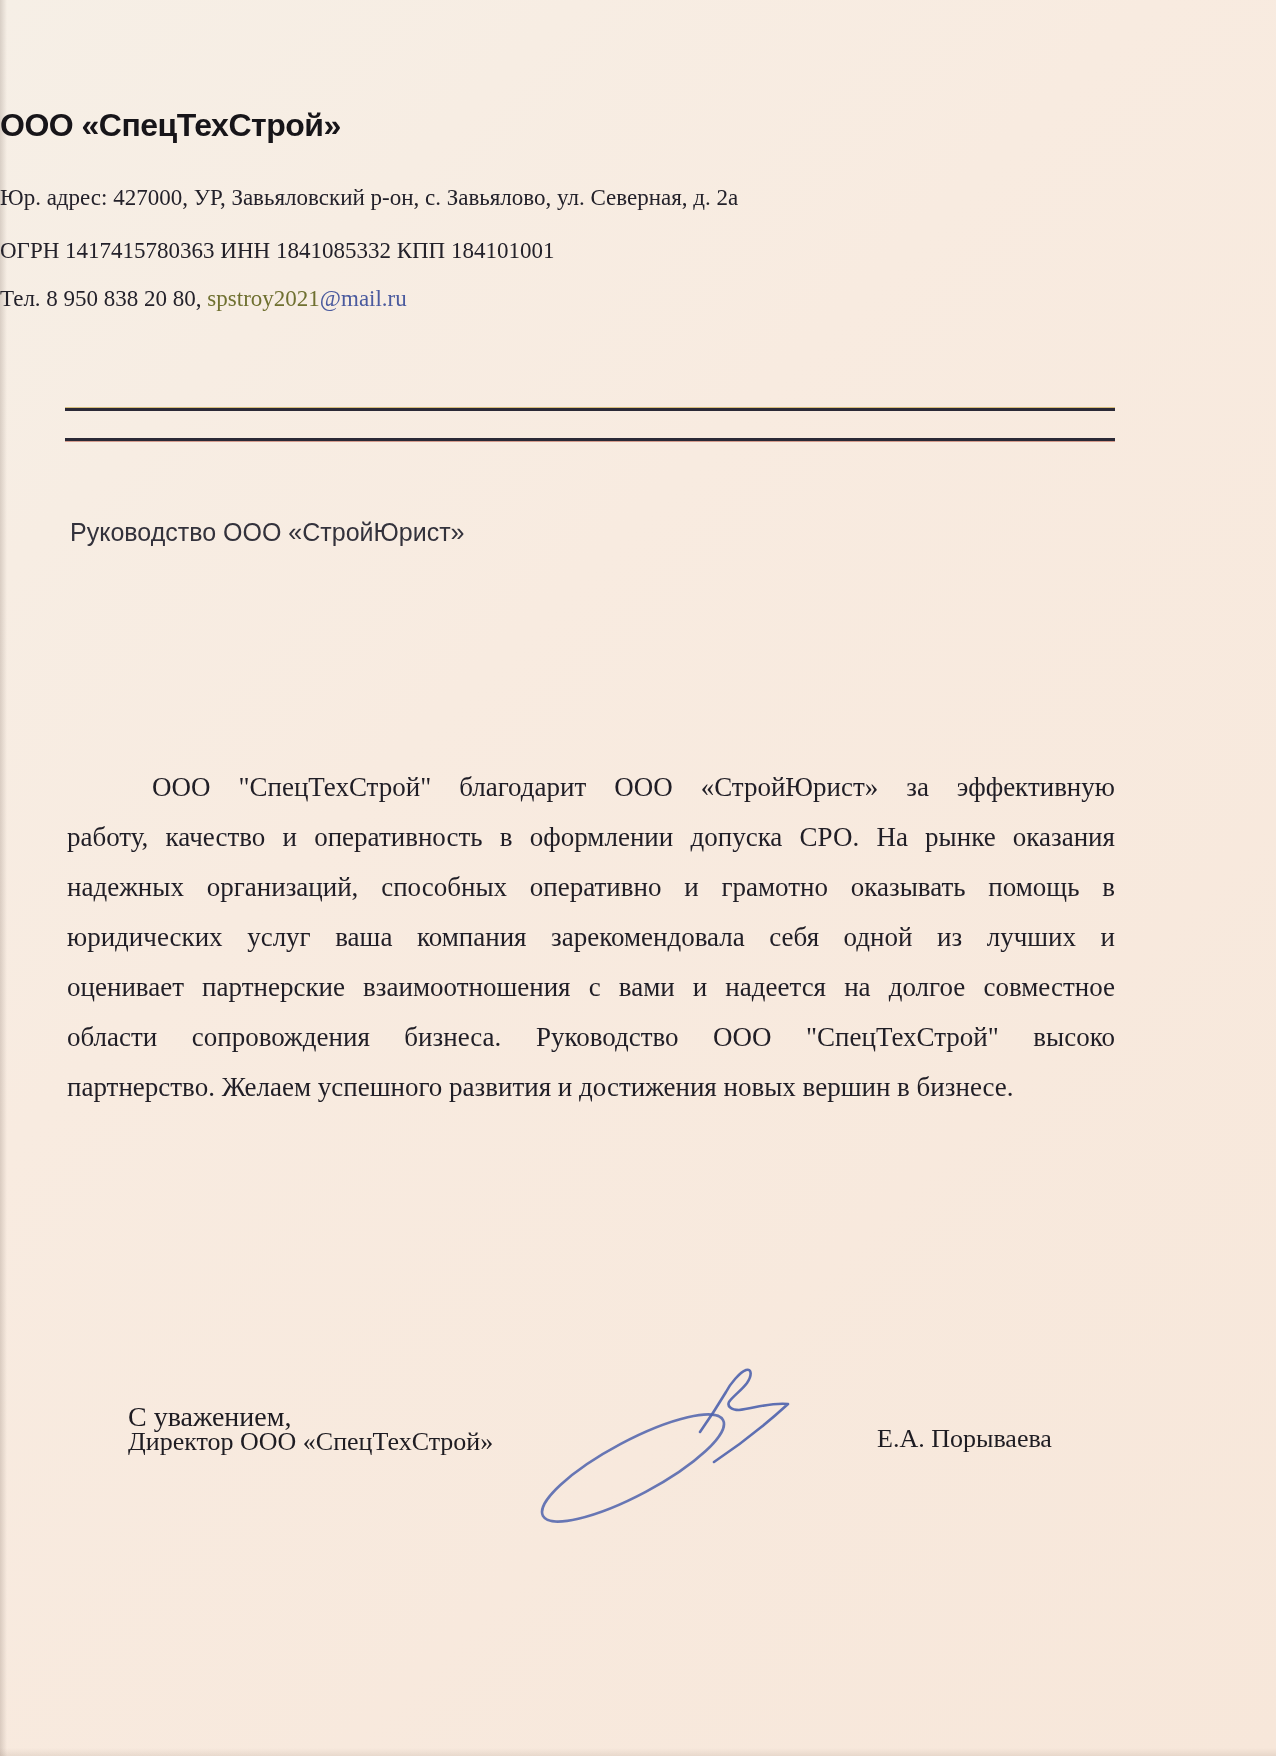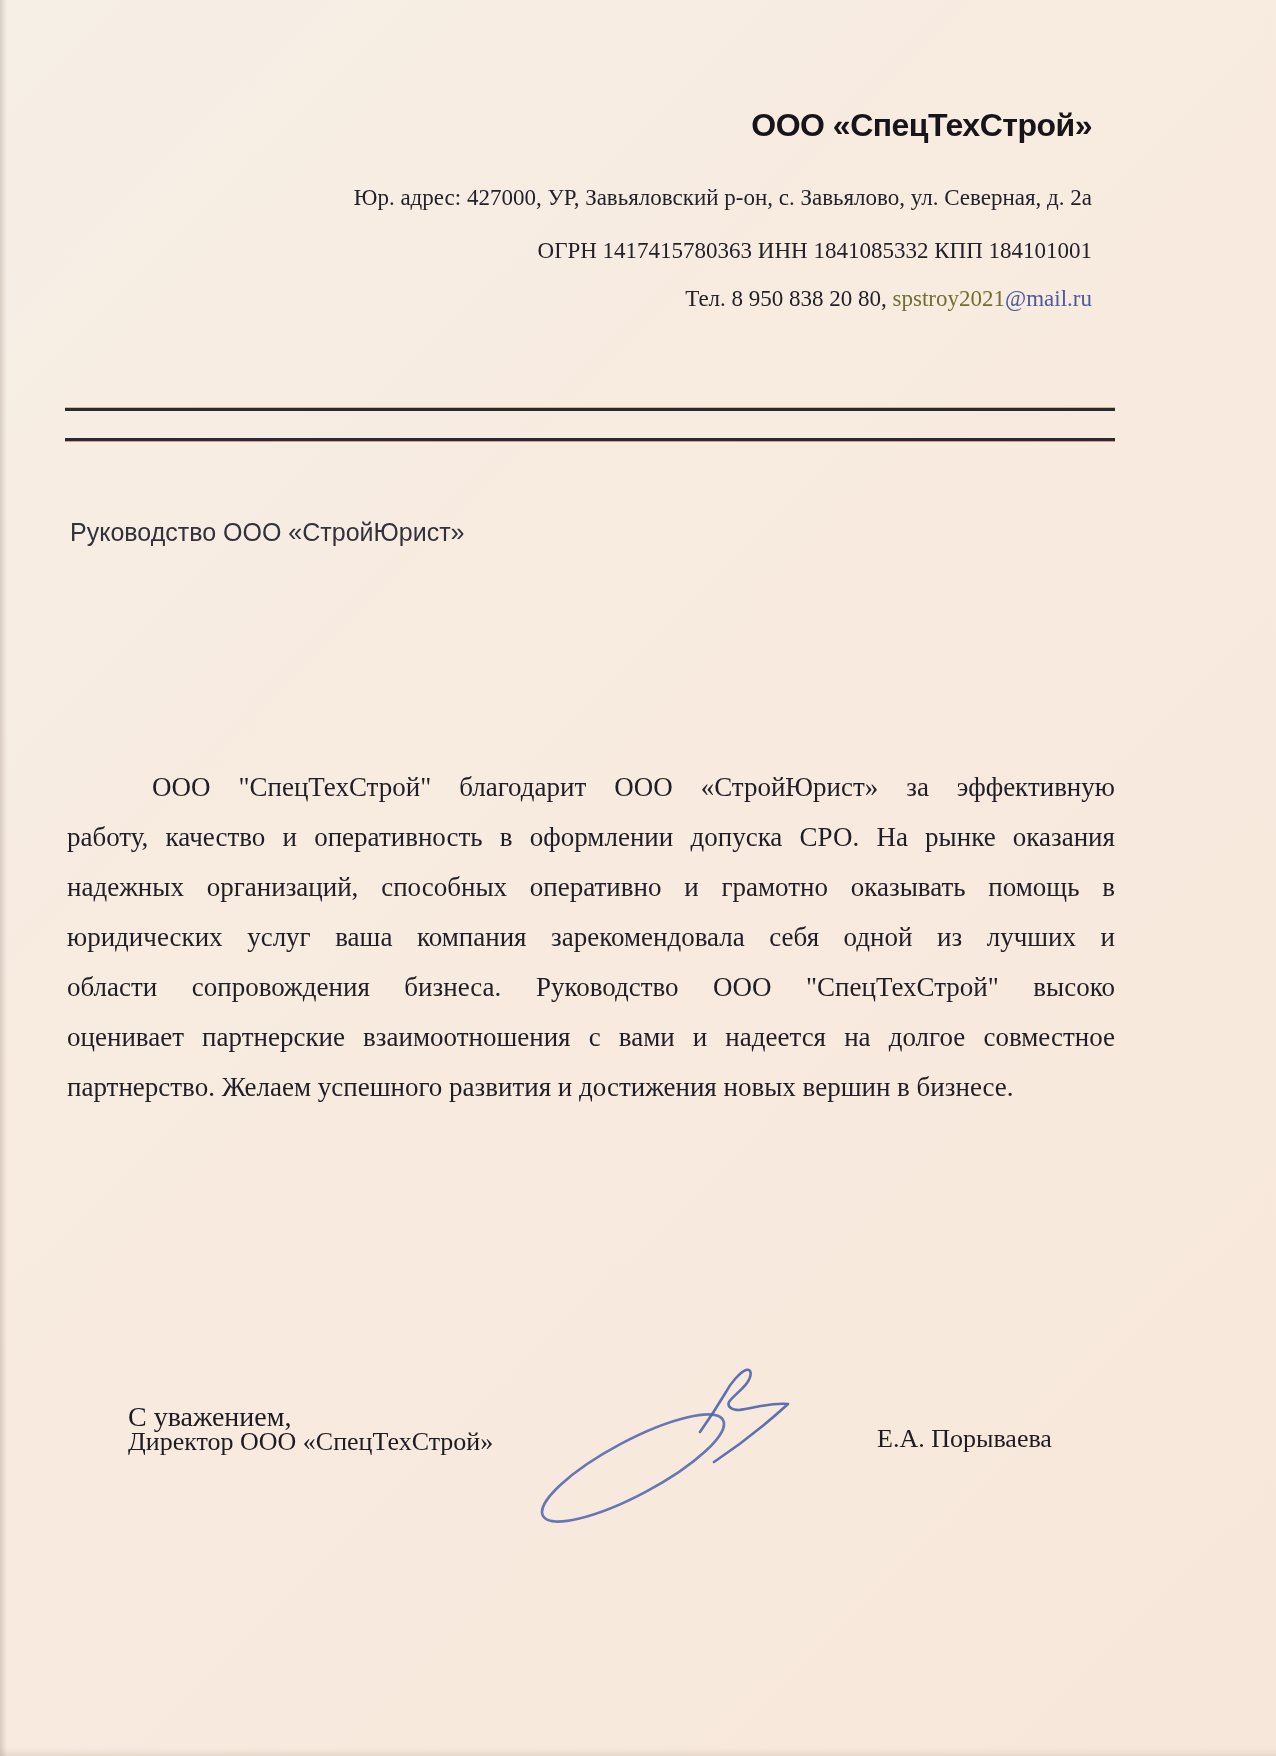--- a/index.html
+++ b/index.html
@@ -28,22 +28,22 @@
     background:linear-gradient(to right,rgba(110,92,82,.22),rgba(110,92,82,0));
     pointer-events:none;
   }
   .page::after{
     content:"";position:absolute;left:0;right:0;bottom:0;height:8px;
     background:linear-gradient(to top,rgba(120,100,88,.12),rgba(120,100,88,0));
     pointer-events:none;
   }
 
   .header-block{
-    position:absolute;left:12px;top:105;width:1080px;top:105px;
-    text-align:right;
+    position:absolute;left:0;top:105;width:1080px;top:105px;
+    text-align:left;
   }
   .company-title{
     font-family:"Liberation Sans","DejaVu Sans",sans-serif;
     font-weight:bold;font-size:32px;line-height:40px;
     letter-spacing:-0.5px;color:#171519;
   }
   .contact-line{font-size:23px;line-height:29px;color:#23212a;}
   .address-line{margin-top:38px;}
   .registration-line{margin-top:24px;}
   .phone-line{margin-top:19px;}
@@ -100,22 +100,22 @@
 
   <div class="ref-row">
     <span>Руководство ООО «СтройЮрист»</span>
   </div>
 
   <div class="body-block">
     <div class="body-line first">ООО "СпецТехСтрой"  благодарит ООО «СтройЮрист» за эффективную</div>
     <div class="body-line">работу, качество и оперативность в оформлении допуска СРО. На рынке оказания</div>
     <div class="body-line">надежных организаций, способных оперативно и грамотно оказывать помощь в</div>
     <div class="body-line">юридических услуг ваша компания зарекомендовала себя одной из лучших и</div>
+    <div class="body-line">оценивает партнерские взаимоотношения с вами и надеется на долгое совместное</div>
     <div class="body-line">области сопровождения бизнеса. Руководство ООО "СпецТехСтрой" высоко</div>
-    <div class="body-line">оценивает партнерские взаимоотношения с вами и надеется на долгое совместное</div>
     <div class="body-line last">партнерство. Желаем успешного развития и достижения новых вершин в бизнесе.</div>
   </div>
 
   <div class="closing-line">С уважением,</div>
   <div class="position-line">Директор ООО «СпецТехСтрой»</div>
   <div class="signer-name">Е.А. Порываева</div>
 
   <svg class="signature-svg" width="330" height="200" viewBox="0 0 330 200" fill="none">
     <ellipse cx="138" cy="116" rx="102" ry="27" transform="rotate(-28 138 116)" stroke="var(--signature-ink)" stroke-width="2.6" opacity="0.85"></ellipse>
     <path d="M 205 80

